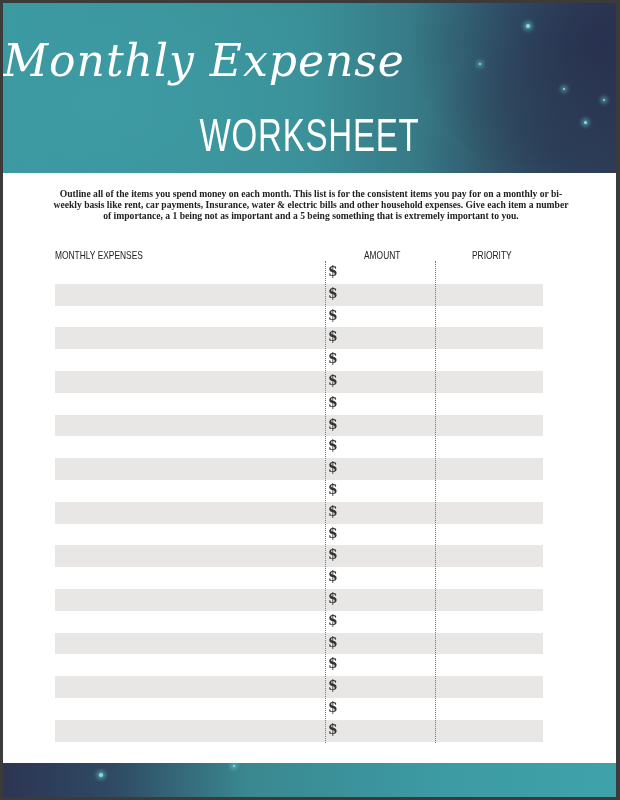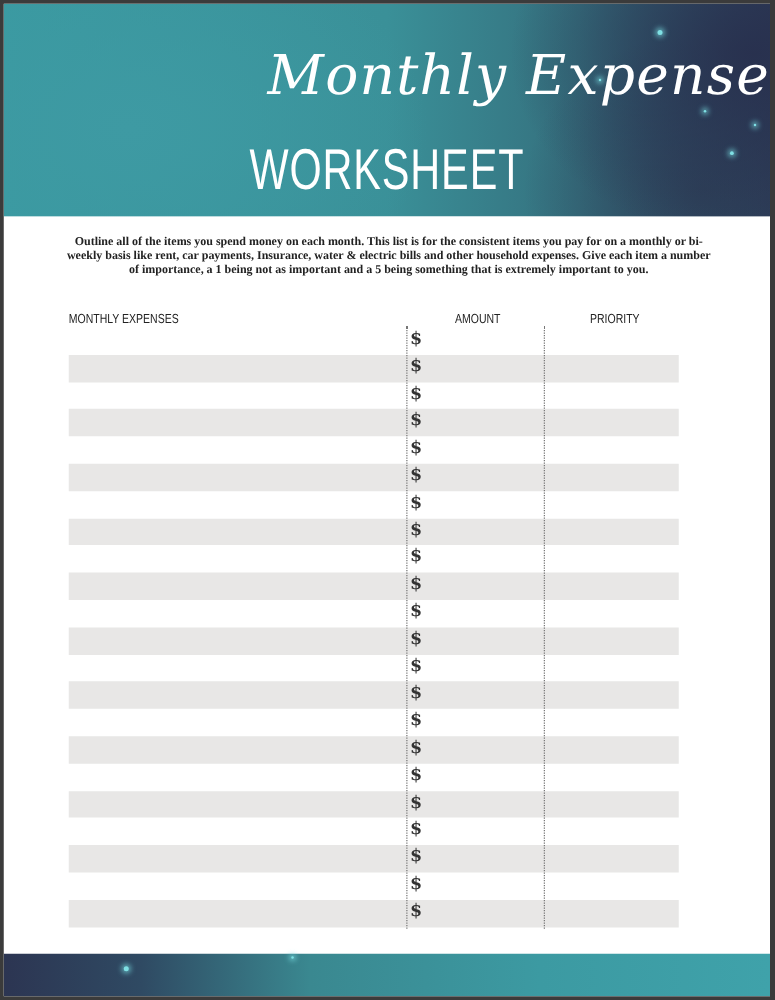--- a/index.html
+++ b/index.html
@@ -5,21 +5,21 @@
   html,body{margin:0;padding:0;}
   body{width:620px;height:800px;background:#3b3b3b;position:relative;overflow:hidden;font-family:"DejaVu Serif",serif;}
   .page{position:absolute;left:3px;top:3px;width:613px;height:794px;background:#fff;overflow:hidden;}
   .header{position:absolute;left:0;top:0;width:613px;height:170px;
     background:
       radial-gradient(ellipse 260px 200px at 600px 40px, rgba(40,48,78,0.95), rgba(40,48,78,0) 75%),
       radial-gradient(ellipse 180px 160px at 560px 150px, rgba(44,60,85,0.8), rgba(44,60,85,0) 80%),
       radial-gradient(ellipse 300px 200px at 100px 100px, #3e9aa3, rgba(62,154,163,0) 80%),
       linear-gradient(90deg,#3a9aa1 0%,#3a9098 50%,#35707e 75%,#2e3e5a 100%);}
   .star{position:absolute;border-radius:50%;background:#7fe0e4;box-shadow:0 0 4px 2px rgba(120,220,225,0.6);}
-  .title-script{position:absolute;left:0;width:613px;top:32px;text-align:right;color:#fff;
+  .title-script{position:absolute;left:0;width:613px;top:32px;text-align:left;color:#fff;
     font-family:"DejaVu Serif",serif;font-style:italic;font-size:44px;letter-spacing:1px;}
   .title-block{position:absolute;left:0;width:613px;top:107px;text-align:center;color:#fff;
     font-family:"Liberation Sans",sans-serif;font-size:46px;line-height:50px;letter-spacing:1px;transform:scaleX(0.72);}
   .intro{position:absolute;left:48px;top:185px;width:520px;text-align:center;font-size:9.6px;line-height:11.2px;color:#222;font-weight:bold;font-family:"Liberation Serif",serif;}
   .col-head{position:absolute;top:246px;font-family:"Liberation Sans",sans-serif;font-size:10.5px;color:#222;transform:scaleX(0.8);transform-origin:left center;white-space:nowrap;}
   .row{position:absolute;left:52px;width:488px;height:21.8px;}
   .row.shade{background:#e8e7e6;}
   .dollar{position:absolute;left:273px;top:1px;font-family:"DejaVu Serif",serif;font-weight:bold;font-size:14px;color:#333;}
   .vline{position:absolute;top:258px;height:482px;width:0;border-left:1px dotted #777;}
   .footer{position:absolute;left:0;top:760px;width:613px;height:34px;

